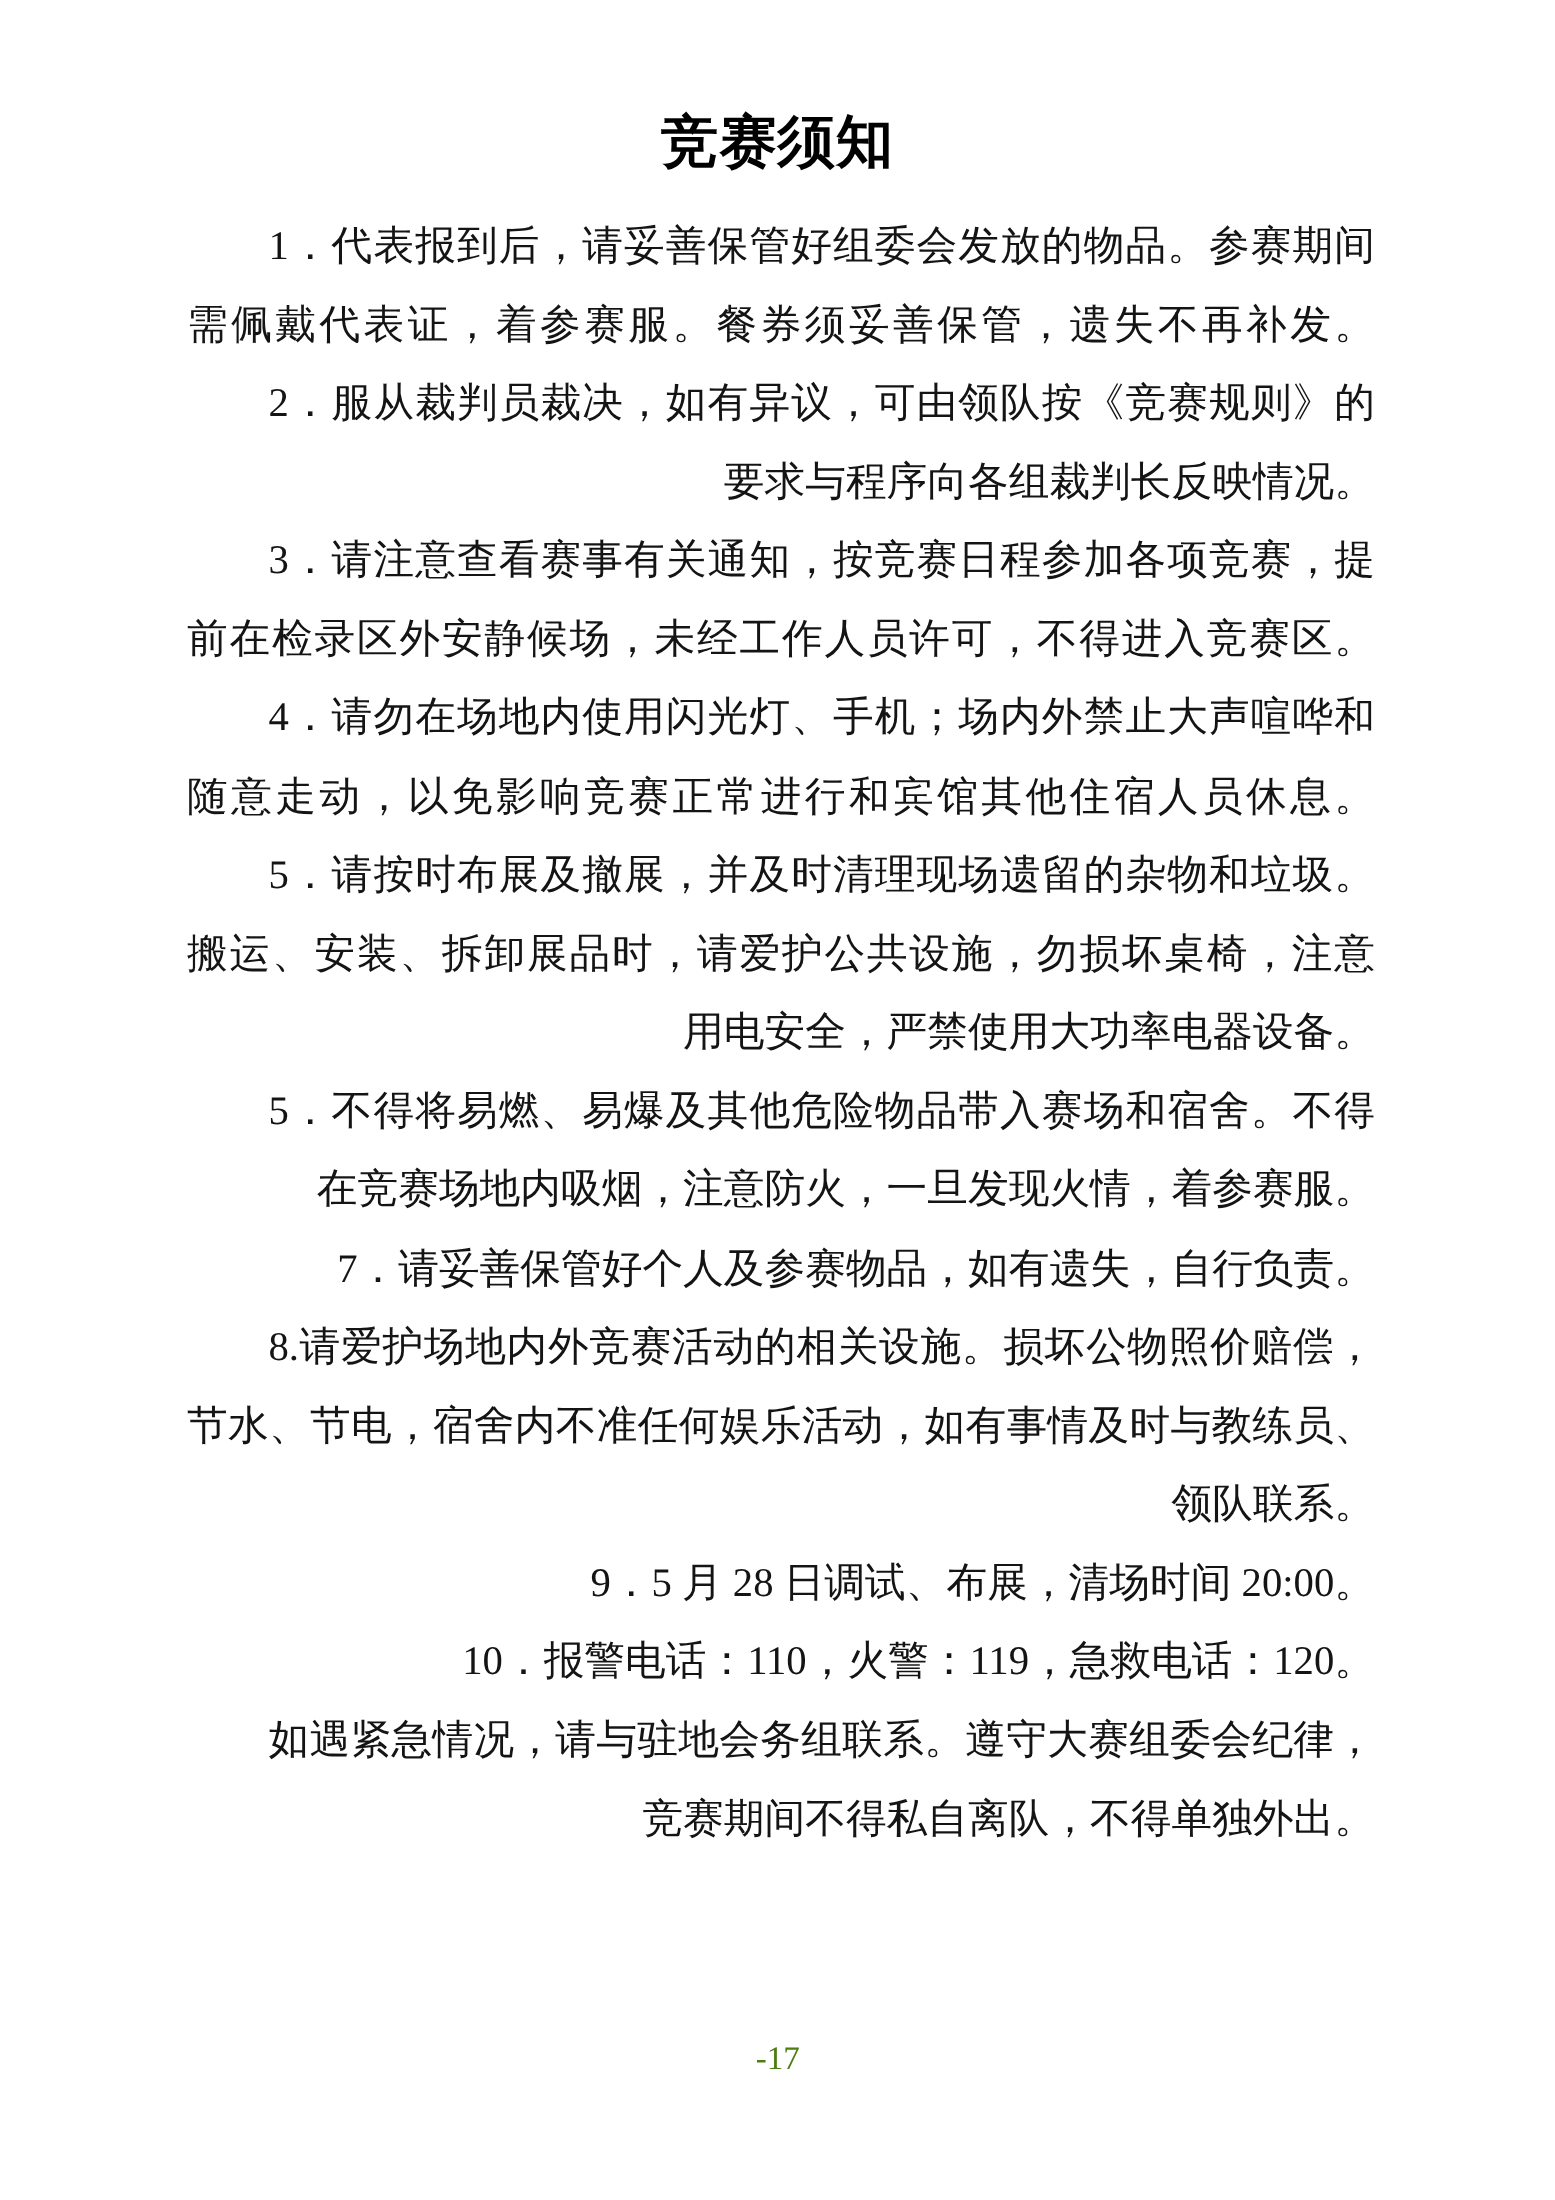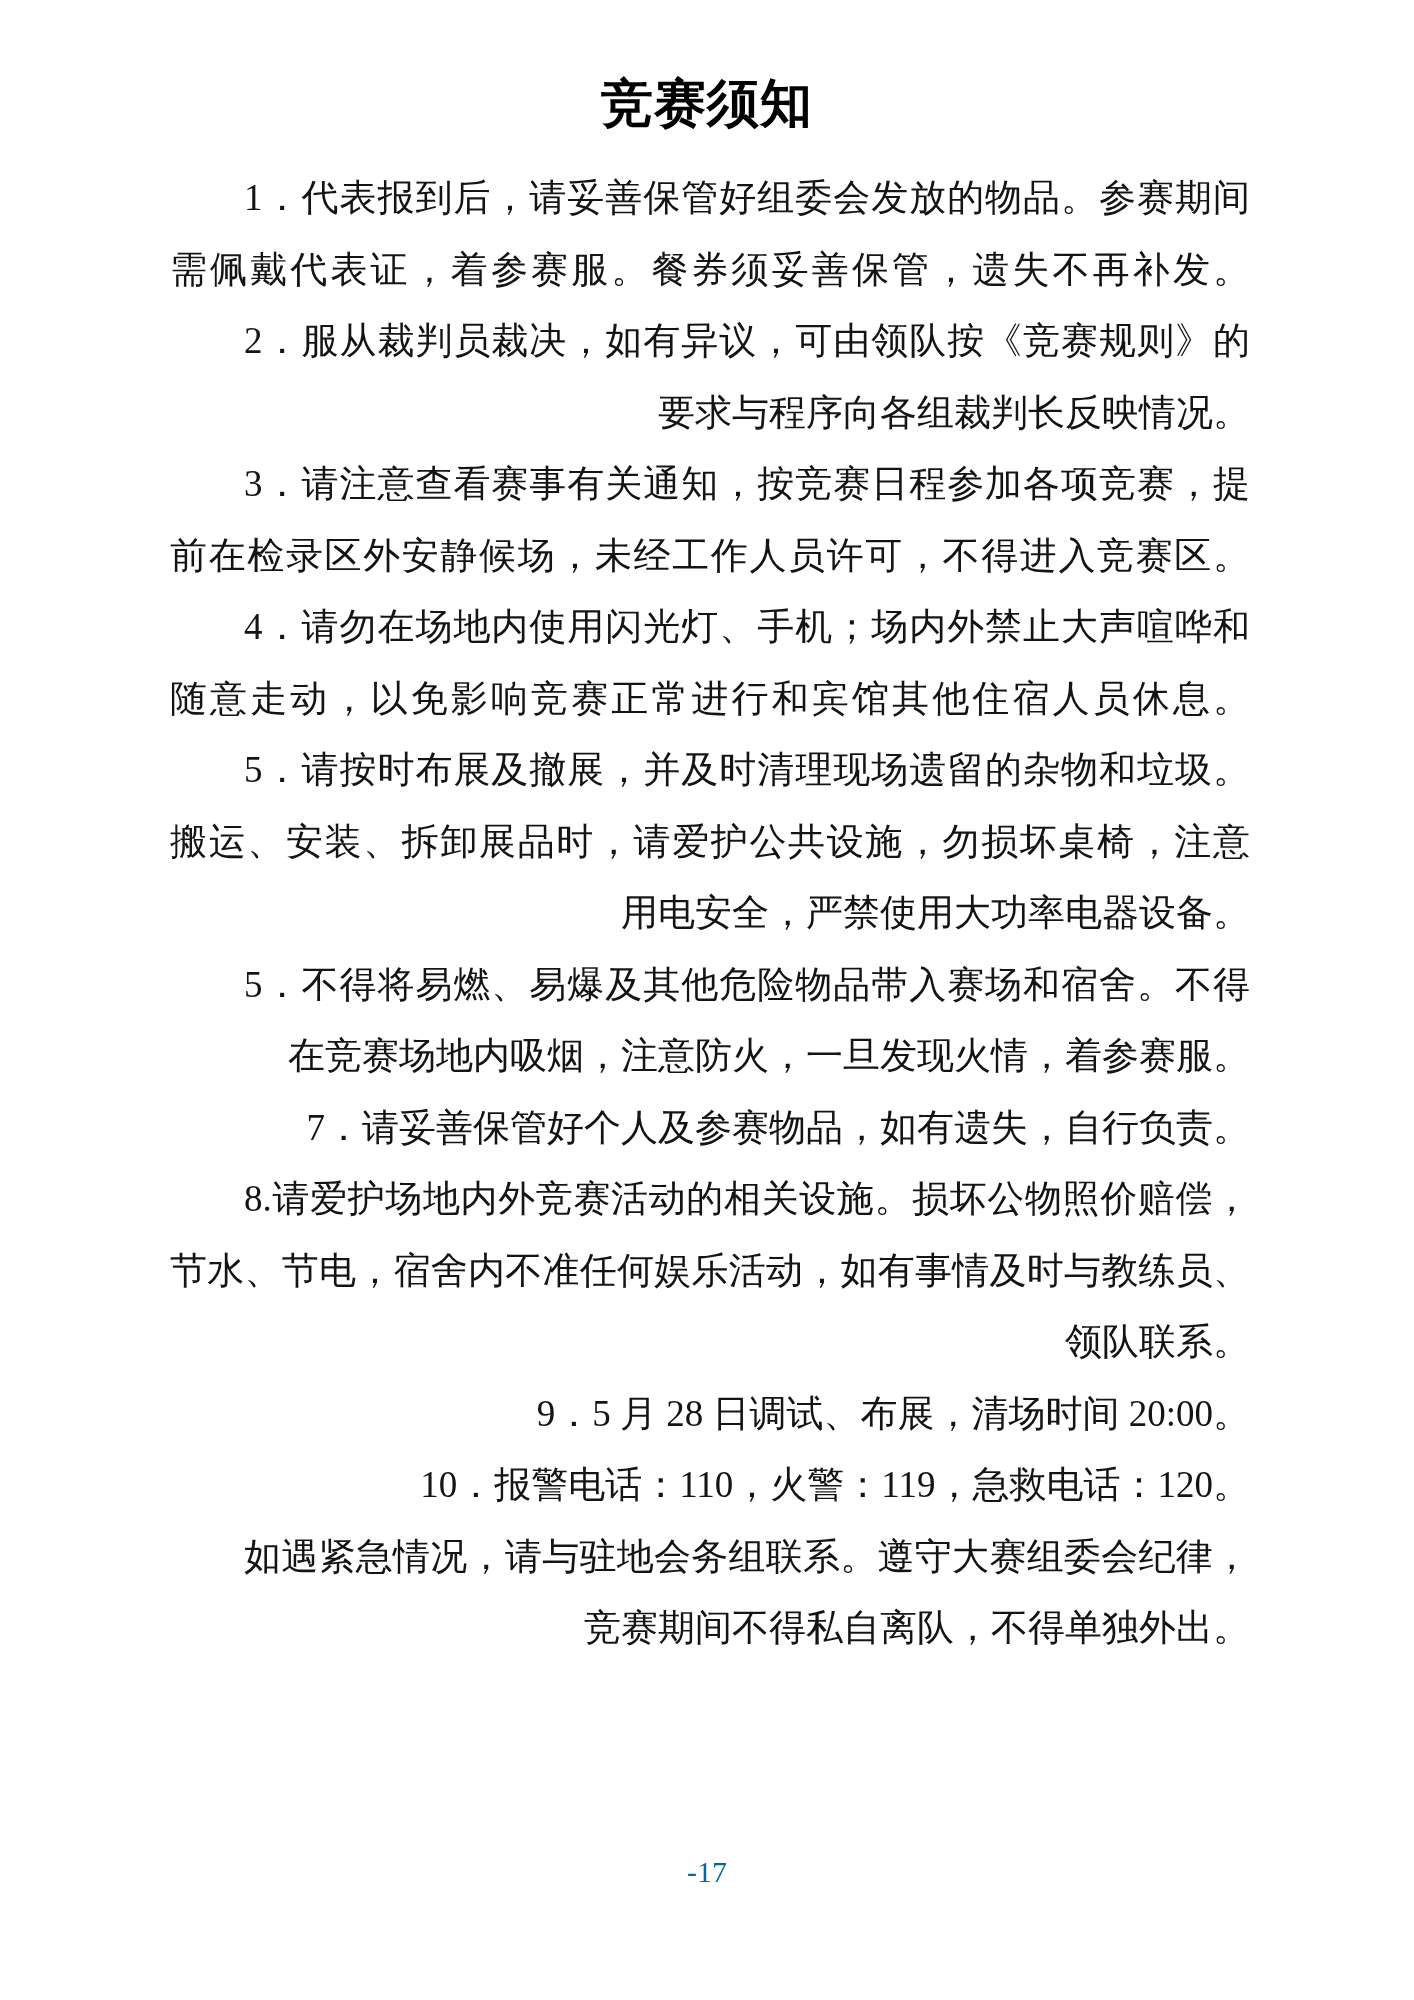--- a/index.html
+++ b/index.html
@@ -11,21 +11,21 @@
     position: relative;
     width: 1414px;
     height: 2000px;
     background: #ffffff;
     color: #111111;
     font-family: "Liberation Serif", serif;
     overflow: hidden;
   }
   .doc-title {
     margin: 0;
-    padding-top: 72px;
+    padding-top: 98px;
     height: 64px;
     line-height: 64px;
     text-align: center;
     font-size: 52px;
     font-weight: bold;
     letter-spacing: 1px;
     color: #000000;
   }
   .notice-body {
     margin: 26px auto 0 170px;
@@ -50,21 +50,21 @@
   }
   .page-number {
     position: absolute;
     top: 1852px;
     left: 0;
     width: 100%;
     height: 40px;
     line-height: 40px;
     text-align: center;
     font-size: 30px;
-    color: #0369a1;
+    color: #4d7c0f;
   }
 </style>
 </head>
 <body>
 
 <div class="page">
   <h1 class="doc-title">竞赛须知</h1>
 
   <div class="notice-body">
       <div class="para">

